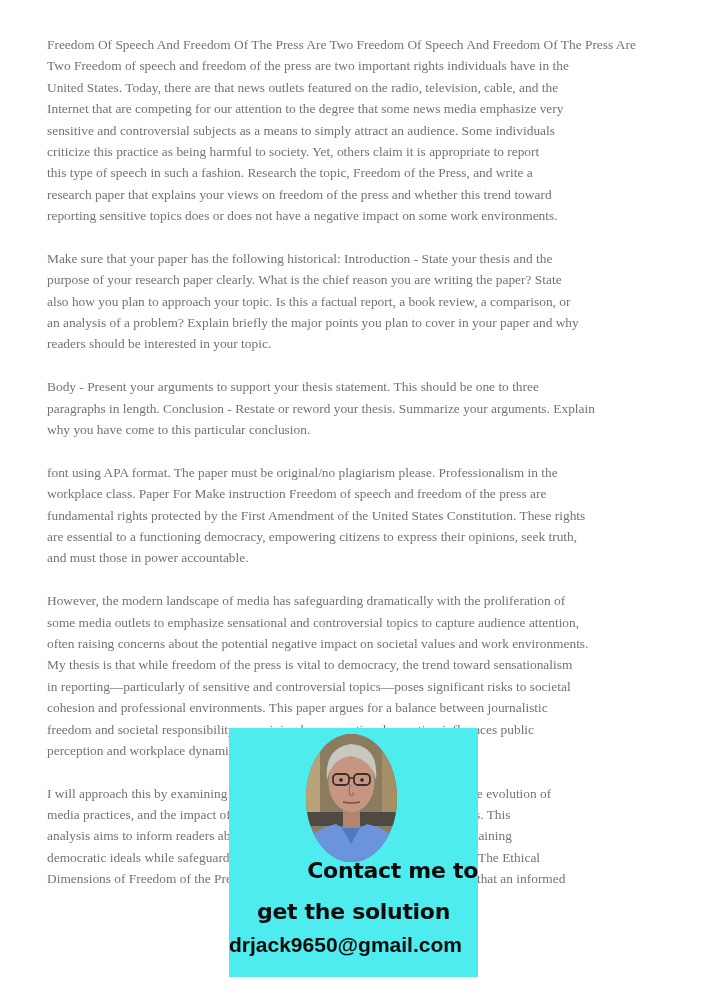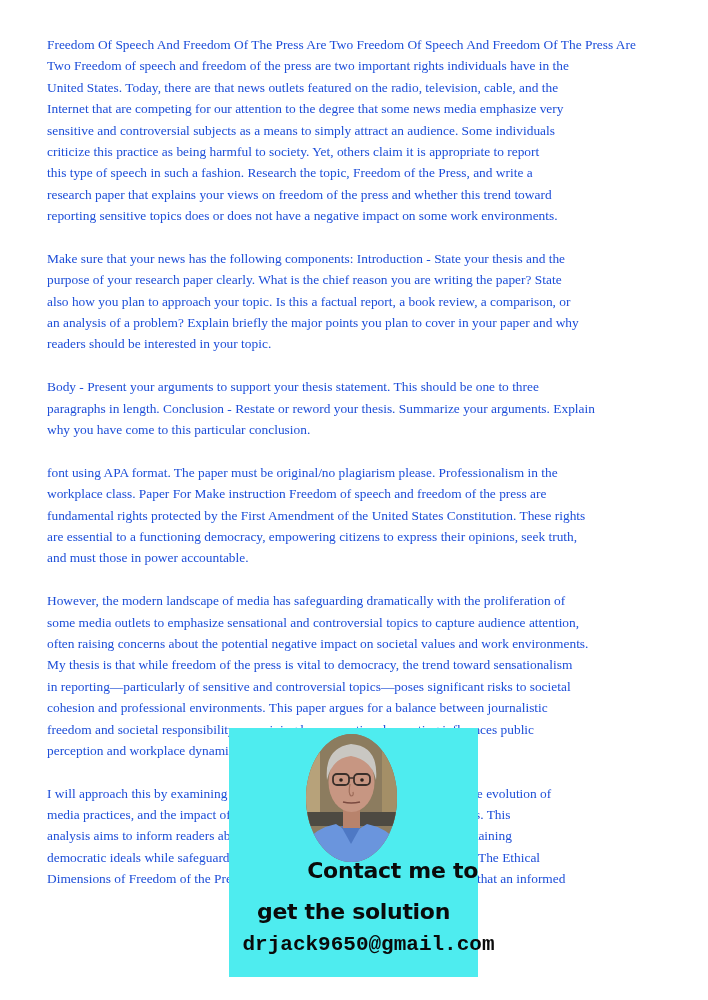--- a/index.html
+++ b/index.html
@@ -22,21 +22,21 @@
       background: #ffffff;
     }
     .doc {
       position: absolute;
       left: 47px;
       top: 34px;
       width: 650px;
       font-family: "Liberation Serif", "DejaVu Serif", serif;
       font-size: 13.4px;
       line-height: 21.4px;
-      color: #1d4ed8;
+      color: #737373;
       white-space: nowrap;
     }
     .para {
       margin: 0 0 21.4px 0;
     }
     .line {
       display: block;
       height: 21.4px;
     }
     .promo-card {
@@ -75,22 +75,22 @@
       line-height: 30px;
       letter-spacing: -0.3px;
     }
     .promo-line1 { top: 128px; text-align: right; }
     .promo-line2 { top: 169px; }
     .promo-email {
       position: absolute;
       left: 0;
       top: 203px;
       width: 279px;
-      text-align: center;
-      font-family: Liberation Mono, monospace;
+      text-align: left;
+      font-family: Liberation Sans, sans-serif;
       font-weight: bold;
       font-size: 21px;
       line-height: 28px;
       color: #0a0a0a;
     }
   </style>
 </head>
 <body>
 
 <div class="page">
@@ -102,21 +102,21 @@
       <span class="line">United States. Today, there are that news outlets featured on the radio, television, cable, and the</span>
       <span class="line">Internet that are competing for our attention to the degree that some news media emphasize very</span>
       <span class="line">sensitive and controversial subjects as a means to simply attract an audience. Some individuals</span>
       <span class="line">criticize this practice as being harmful to society. Yet, others claim it is appropriate to report</span>
       <span class="line">this type of speech in such a fashion. Research the topic, Freedom of the Press, and write a</span>
       <span class="line">research paper that explains your views on freedom of the press and whether this trend toward</span>
       <span class="line">reporting sensitive topics does or does not have a negative impact on some work environments.</span>
     </p>
 
     <p class="para">
-      <span class="line">Make sure that your news has the following components: Introduction - State your thesis and the</span>
+      <span class="line">Make sure that your paper has the following historical: Introduction - State your thesis and the</span>
       <span class="line">purpose of your research paper clearly. What is the chief reason you are writing the paper? State</span>
       <span class="line">also how you plan to approach your topic. Is this a factual report, a book review, a comparison, or</span>
       <span class="line">an analysis of a problem? Explain briefly the major points you plan to cover in your paper and why</span>
       <span class="line">readers should be interested in your topic.</span>
     </p>
 
     <p class="para">
       <span class="line">Body - Present your arguments to support your thesis statement. This should be one to three</span>
       <span class="line">paragraphs in length. Conclusion - Restate or reword your thesis. Summarize your arguments. Explain</span>
       <span class="line">why you have come to this particular conclusion.</span>

